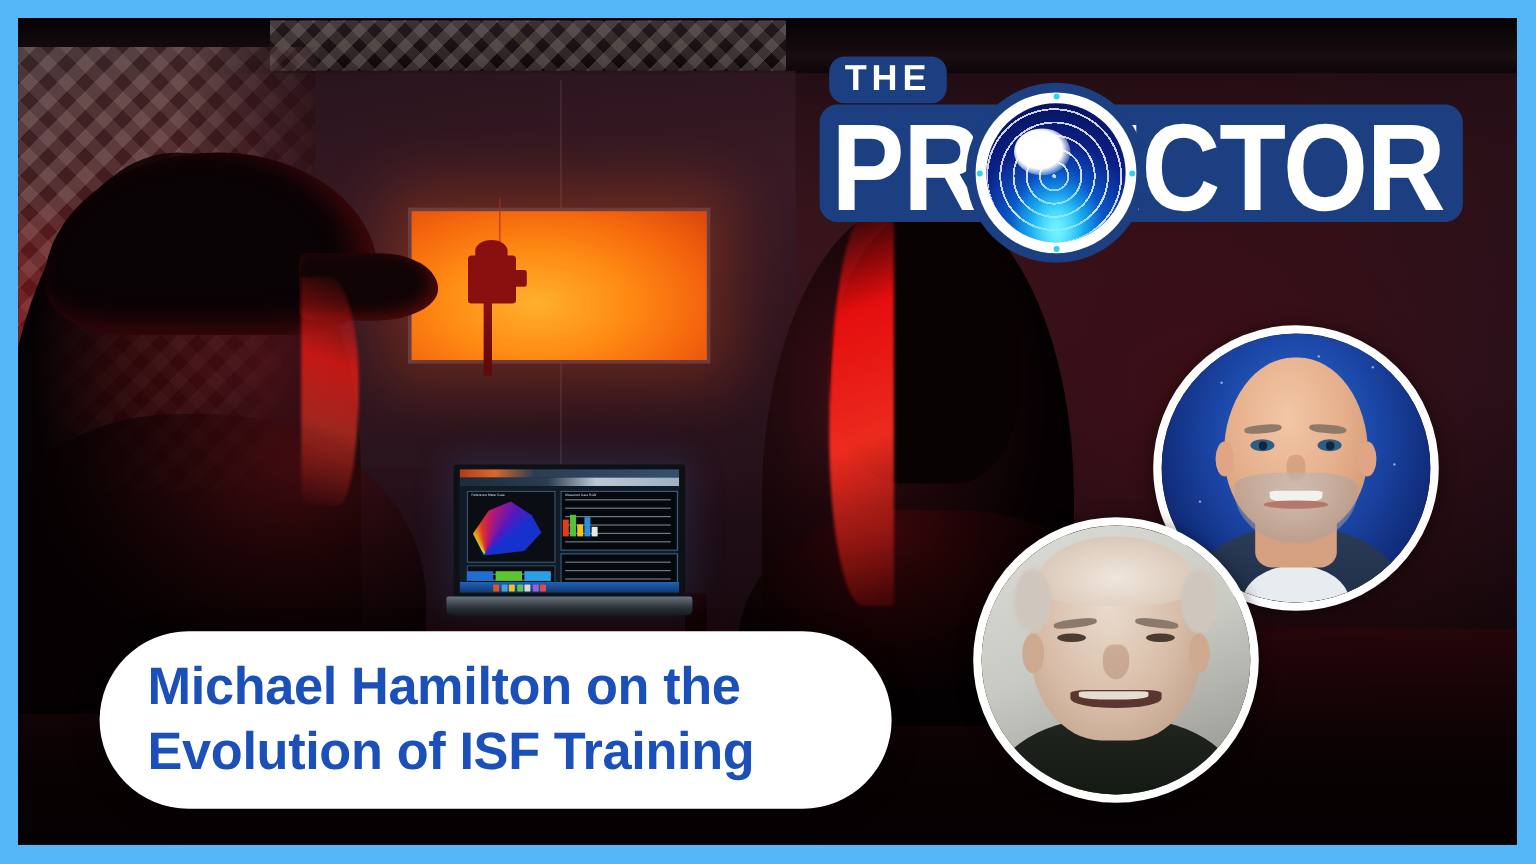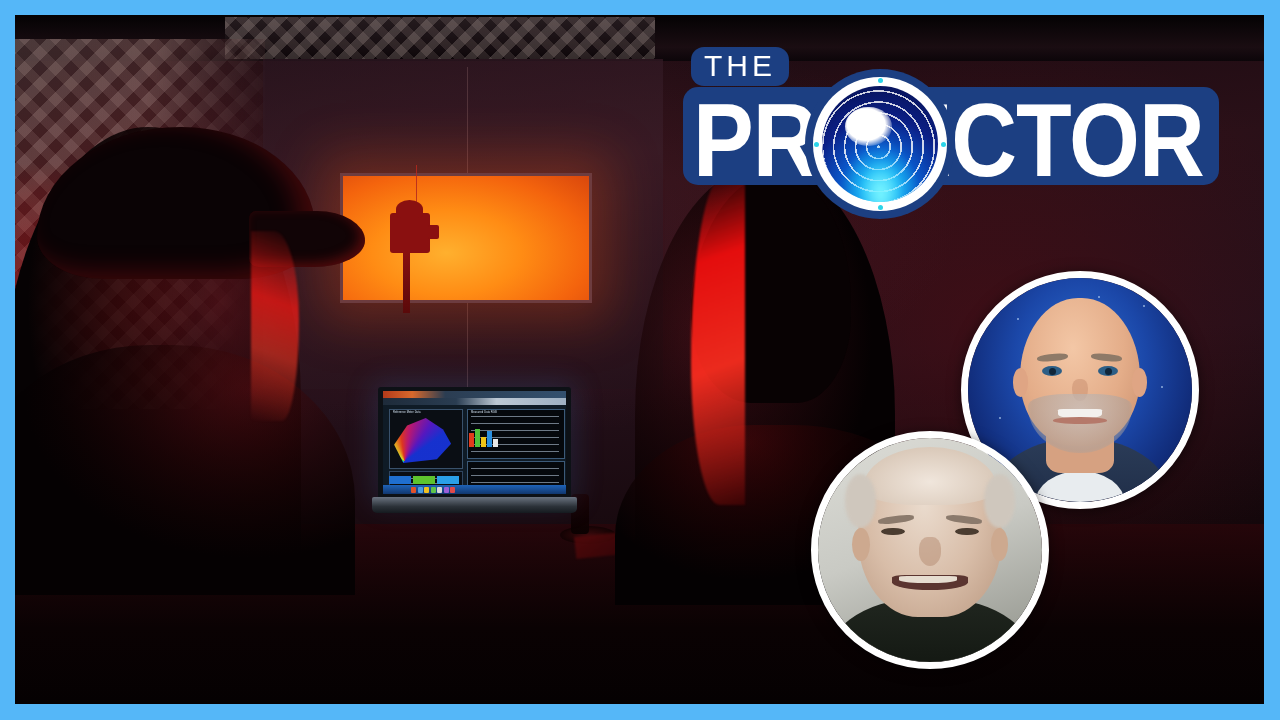--- a/index.html
+++ b/index.html
@@ -256,21 +256,21 @@
   
   .logo { position:absolute; left:668px; top:26px; width:552px; height:206px; }
 
   .logo-the {
     position:absolute; left:8px; top:6px;
     background:#1c3f82;
     border-radius:13px;
     padding:4px 13px 5px 13px;
   }
   .logo-the span {
-    display:block; color:#fff; font-weight:400; font-size:30px;
+    display:block; color:#fff; font-weight:700; font-size:30px;
     letter-spacing:4px; line-height:1; font-family:"Liberation Sans", sans-serif;
   }
 
   .logo-main {
     position:absolute; left:0; top:46px;
     background:#1c3f82;
     border-radius:15px;
     padding:4px 10px 6px 10px;
   }
   .logo-main span {
@@ -617,15 +617,19 @@
       <span class="g-ear r"></span>
       <span class="g-brow l"></span>
       <span class="g-brow r"></span>
       <span class="g-eye l"></span>
       <span class="g-eye r"></span>
       <span class="g-nose"></span>
       <span class="g-mouth"></span>
       <span class="g-teeth"></span>
     </div>
 
+    <div class="title-card">
+      <div class="title-line">Michael Hamilton on the</div>
+      <div class="title-line">Evolution of ISF Training</div>
+    </div>
 
   </div>
 </div>
 
 </body></html>

